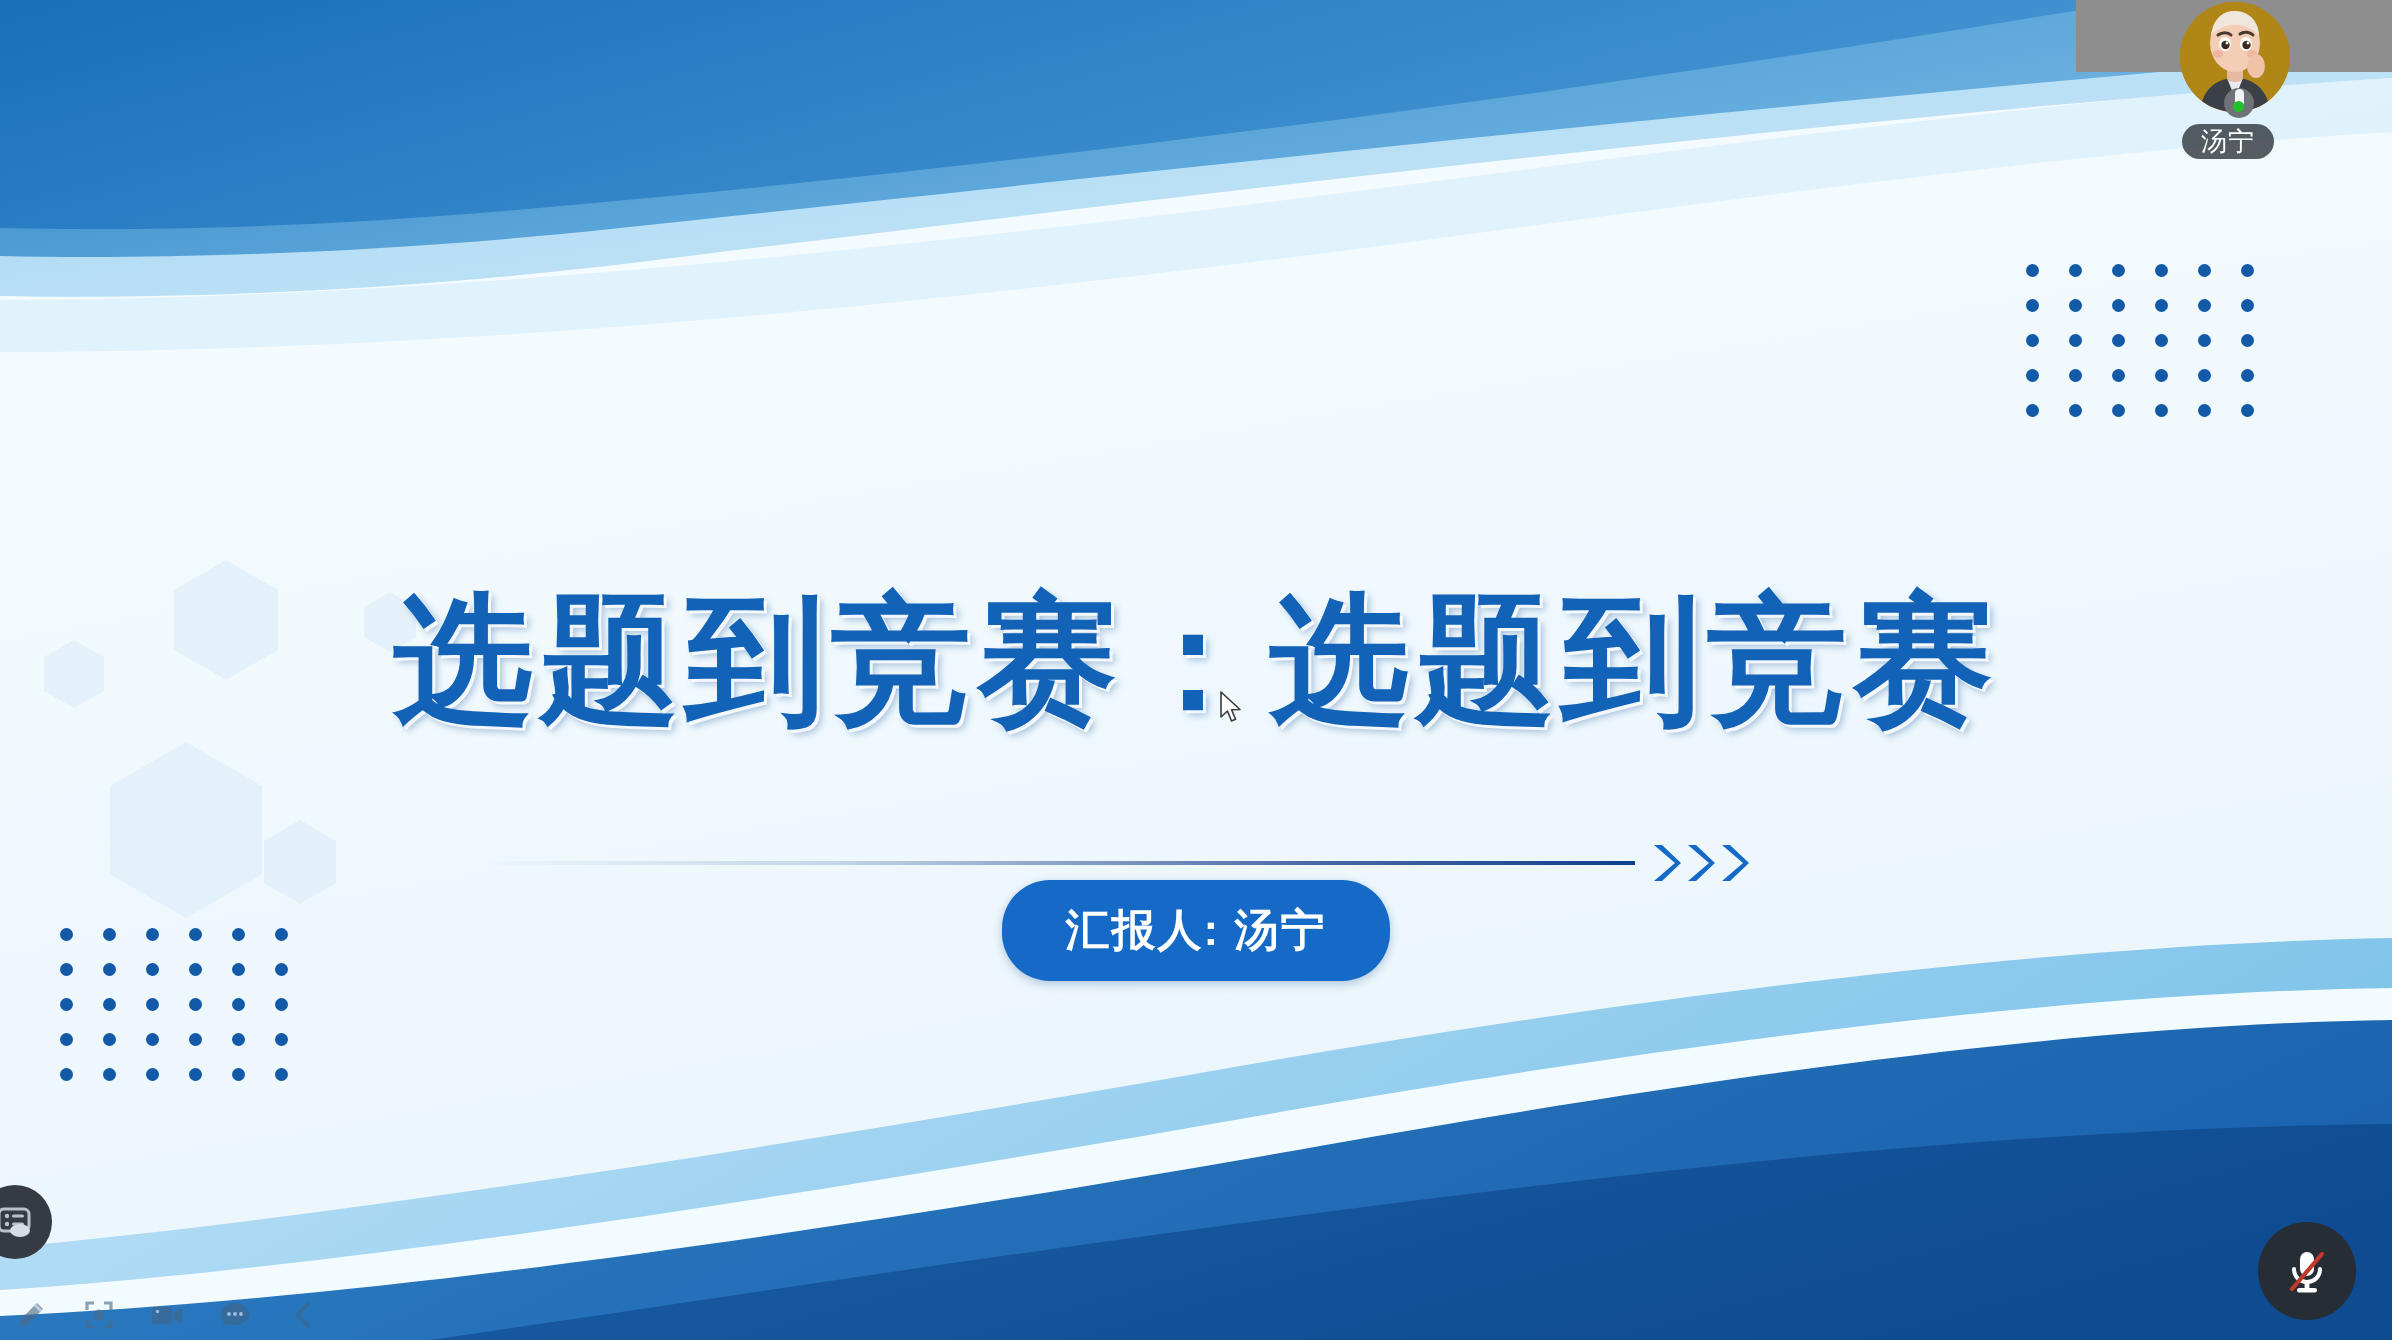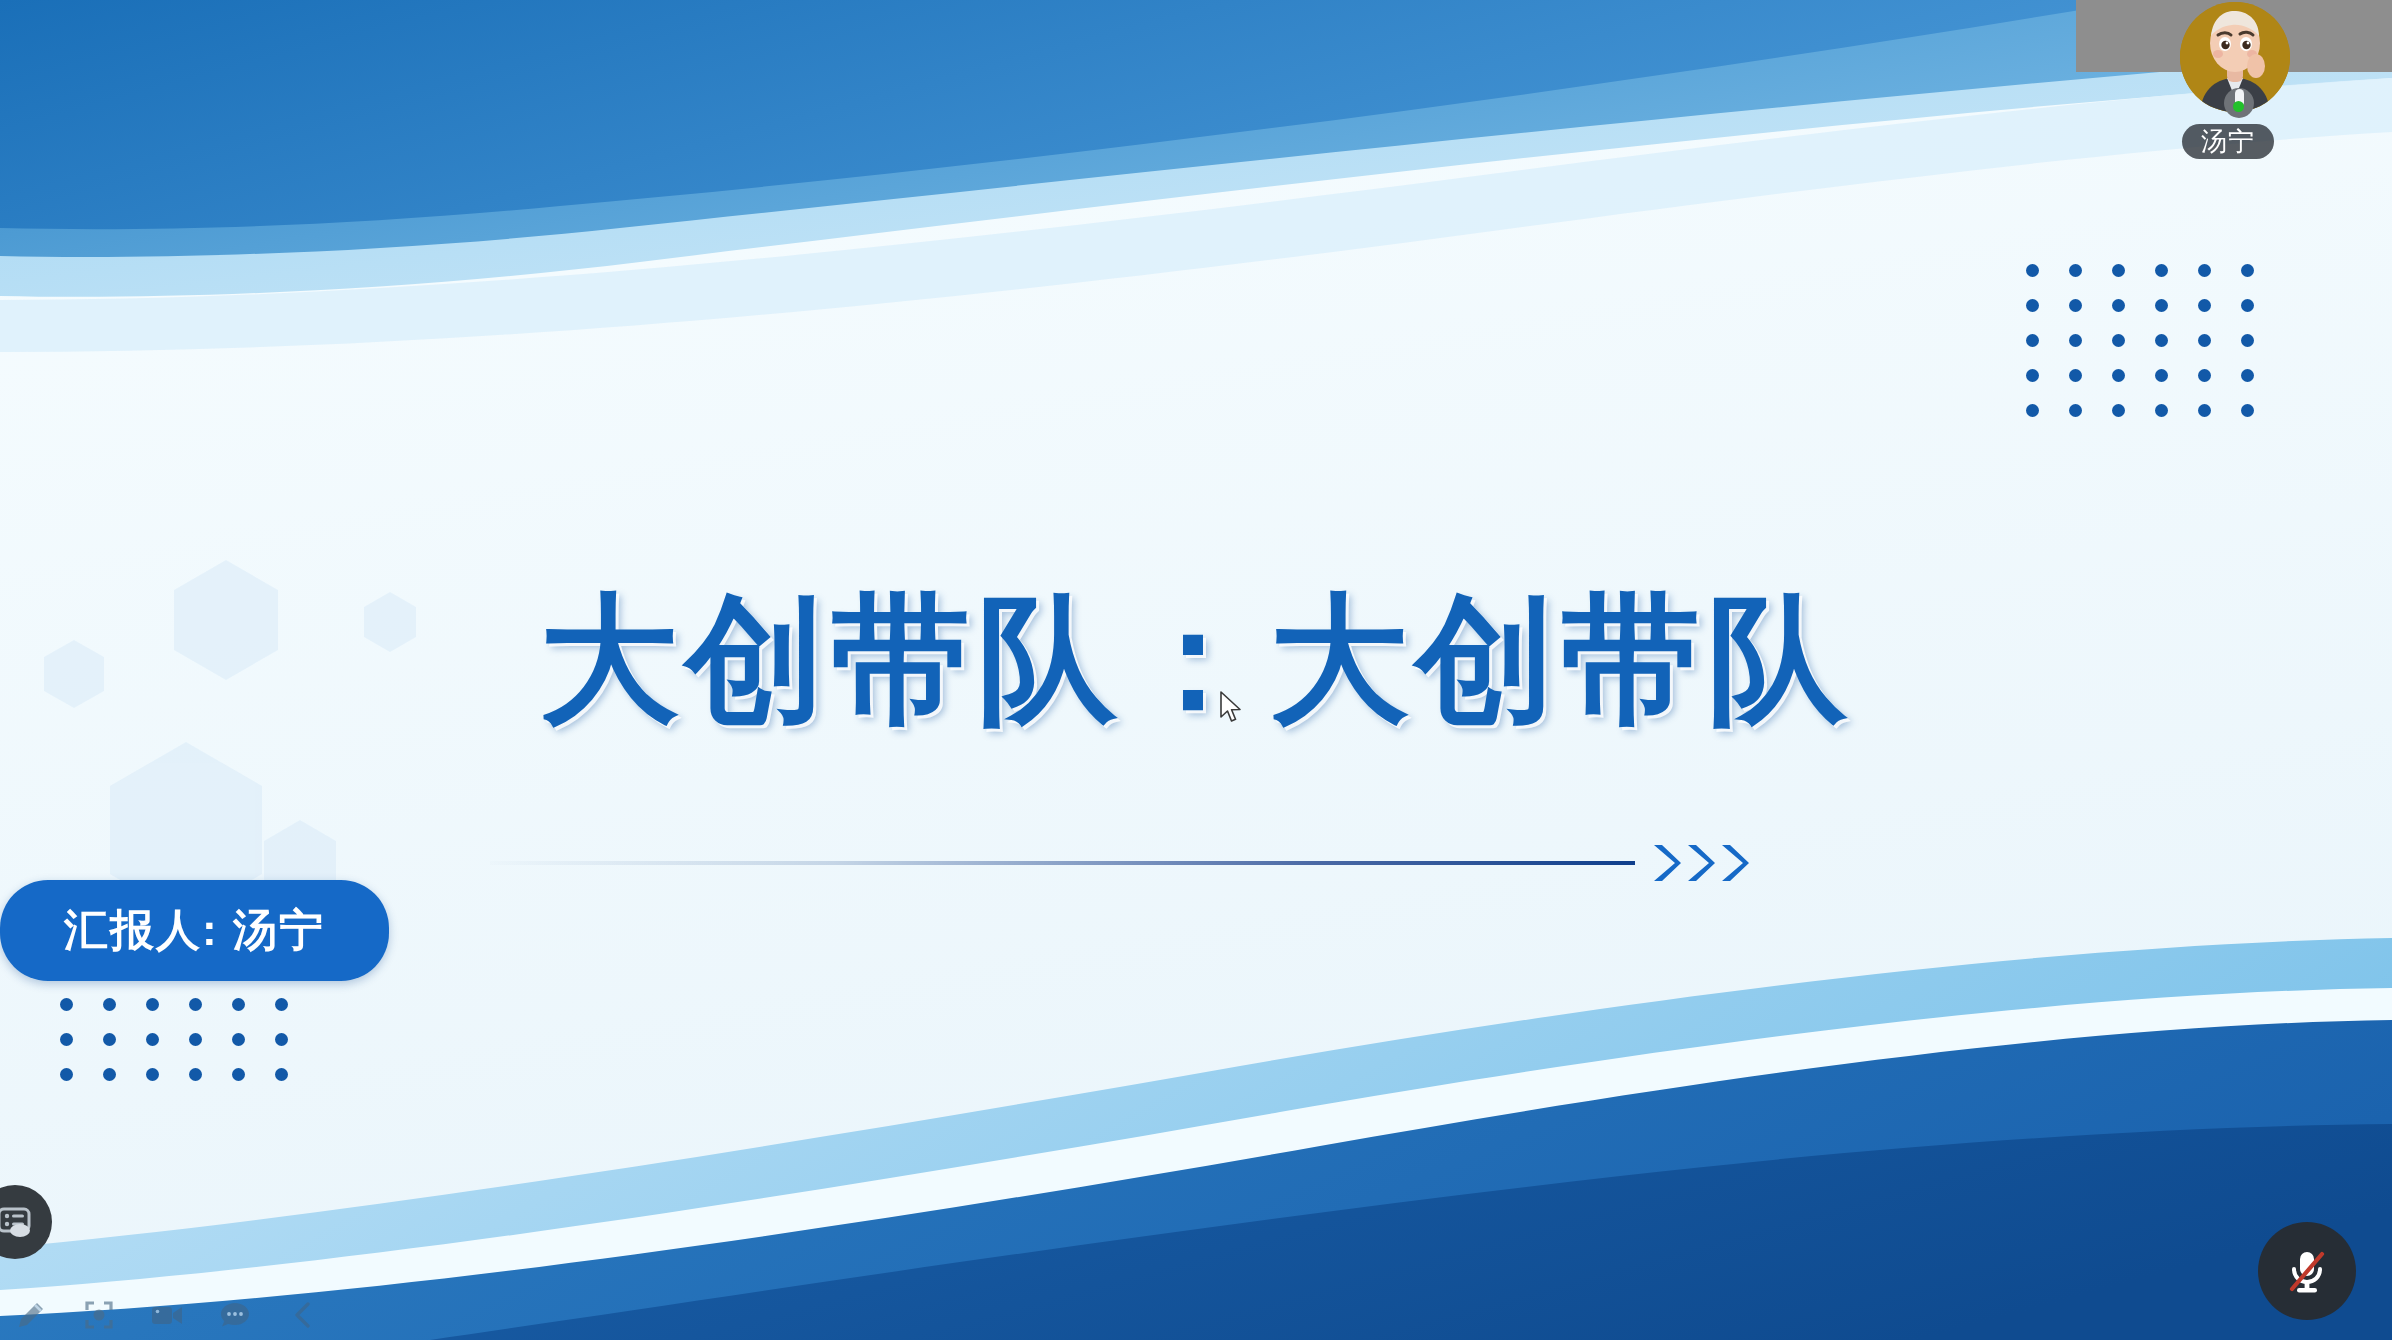--- a/index.html
+++ b/index.html
@@ -102,21 +102,21 @@
   }
   .chevrons svg { display: block; }
 
   
   .pill-row {
     position: absolute;
     left: 0;
     right: 0;
     top: 880px;
     display: flex;
-    justify-content: flex-start;
+    justify-content: center;
     gap: 49px;
   }
   .pill {
     background: #1569c7;
     color: #ffffff;
     font-size: 44px;
     font-weight: 700;
     border-radius: 48px;
     padding: 21px 64px;
     letter-spacing: 2px;
@@ -367,21 +367,21 @@
       <span></span>
     <span></span>
       <span></span>
       <span></span>
       <span></span>
       <span></span>
       <span></span>
   </div>
 
   <div class="title-block">
-    <h1 class="slide-title">大创带队：大创带队</h1>
+    <h1 class="slide-title">选题到竞赛：选题到竞赛</h1>
   </div>
 
   <div class="rule-row">
     <div class="rule-line"></div>
     <div class="chevrons">
       <svg width="30" height="44" viewBox="0 0 30 44">
         <path d="M3 4 L24 22 L3 40 L11 40 L30 22 L11 4 Z" fill="#1569c7"></path>
       </svg>
       <svg width="30" height="44" viewBox="0 0 30 44">
         <path d="M3 4 L24 22 L3 40 L11 40 L30 22 L11 4 Z" fill="#1569c7"></path>

